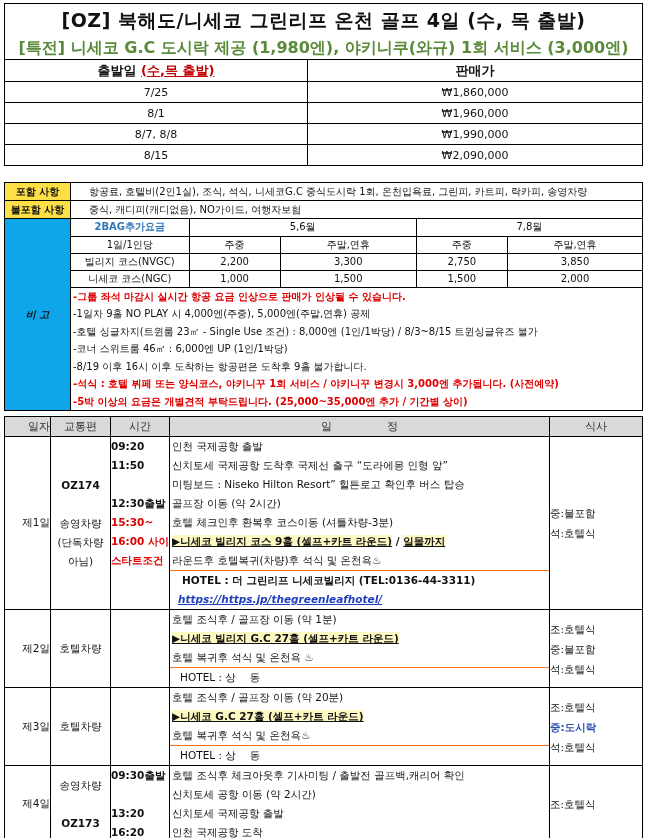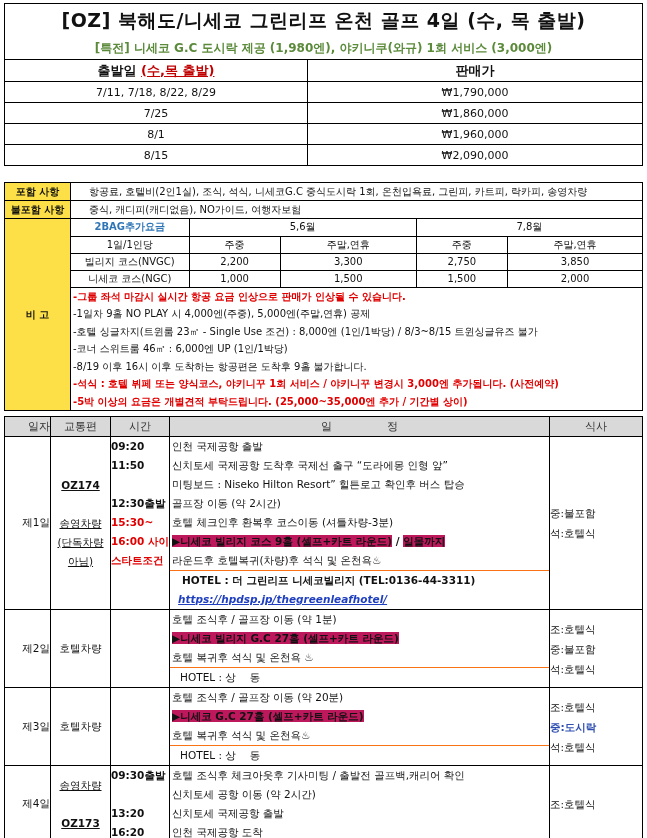--- a/index.html
+++ b/index.html
@@ -3,21 +3,21 @@
 <meta charset="utf-8">
 <style>
   * { box-sizing: border-box; margin: 0; padding: 0; }
   body { width: 647px; height: 838px; background: #fff; font-family: "DejaVu Sans", "Liberation Sans", sans-serif; color: #111; overflow: hidden; }
   .page { position: relative; width: 647px; height: 838px; }
   table { border-collapse: collapse; }
   td, th { border: 1px solid #000; }
 
   .top { position: absolute; left: 4px; top: 3px; width: 639px; }
   .title-cell { height: 34px; text-align: center; font-size: 19px; font-weight: bold; letter-spacing: 0.5px; border-bottom: none; }
-  .sub-cell { height: 22px; text-align: center; font-size: 12px; color: #5a8a3a; font-weight: bold; border-top: none; }
+  .sub-cell { height: 22px; text-align: center; font-size: 16px; color: #5a8a3a; font-weight: bold; border-top: none; }
   .hdr { height: 22px; text-align: center; font-size: 13px; font-weight: bold; }
   .hdr .red { color: #c00000; text-decoration: underline; }
   .price-row td { height: 21px; text-align: center; font-size: 11px; }
 
   .info { position: absolute; left: 4px; top: 182px; width: 639px; }
   .info td { font-size: 10px; }
   .lbl { width: 66px; text-align: center; font-weight: bold; font-size: 11px; background: #fde047; }
   .plain { padding-left: 18px; height: 18px; }
 
   .bag { width: 100%; border-collapse: collapse; margin: 0; }
@@ -30,23 +30,23 @@
   .sched th { background: #d9d9d9; height: 20px; font-weight: normal; font-size: 11px; color: #333; }
   .sched td { font-size: 10.5px; vertical-align: middle; }
   .c-day { width: 46px; text-align: right; }
   .c-tr { width: 60px; text-align: center; }
   .c-time { width: 52px; }
   .c-sch { width: 380px; }
   .c-meal { }
   .ln { height: 19px; line-height: 19px; padding-left: 2px; white-space: nowrap; }
   .tm { height: 19px; line-height: 19px; font-weight: bold; white-space: nowrap; }
   .tm.red { color: #e00000; }
-  .tr-line { height: 19px; line-height: 19px; text-decoration: underline; }
+  .tr-line { height: 19px; line-height: 19px; }
   .tr-line.bold { font-weight: bold; }
-  .hl { background: #be185d; font-weight: bold; }
+  .hl { background: #fef9c3; font-weight: bold; text-decoration: underline; }
   .hotel { font-weight: bold; padding-left: 12px; }
   .link { color: #1f3fbf; text-decoration: underline; font-style: italic; font-weight: bold; padding-left: 8px; }
   .hotel-box { border-top: 1px solid #f97316; }
   .meal-line { height: 20px; line-height: 20px; }
   .meal-line.blue { color: #2e4fb0; font-weight: bold; }
 </style>
 </head>
 <body>
 
 <div class="page">
@@ -60,50 +60,50 @@
       <td colspan="2" class="sub-cell">[특전] 니세코 G.C 도시락 제공 (1,980엔), 야키니쿠(와규) 1회 서비스 (3,000엔)</td>
     </tr>
     <tr>
       <td class="hdr" style="width:303px">
         <span>출발일</span>
         <span class="red">(수,목 출발)</span>
       </td>
       <td class="hdr">판매가</td>
     </tr>
     <tr class="price-row">
-      <td>7/11, 7/18, 8/22, 8/29</td>
-      <td>₩1,790,000</td>
-    </tr>
-    <tr class="price-row">
       <td>7/25</td>
       <td>₩1,860,000</td>
     </tr>
     <tr class="price-row">
       <td>8/1</td>
       <td>₩1,960,000</td>
+    </tr>
+    <tr class="price-row">
+      <td>8/7, 8/8</td>
+      <td>₩1,990,000</td>
     </tr>
     <tr class="price-row">
       <td>8/15</td>
       <td>₩2,090,000</td>
     </tr>
   </tbody>
     </table>
 
   <table class="info">
     <tbody>
         <tr>
       <td class="lbl">포함 사항</td>
       <td class="plain">항공료, 호텔비(2인1실), 조식, 석식, 니세코G.C 중식도시락 1회, 온천입욕료, 그린피, 카트피, 락카피, 송영차량</td>
     </tr>
     <tr>
       <td class="lbl">불포함 사항</td>
       <td class="plain">중식, 캐디피(캐디없음), NO가이드, 여행자보험</td>
     </tr>
     <tr>
-      <td class="lbl" style="background:#fde047;">비 고</td>
+      <td class="lbl" style="background:#0ea5e9;font-style:italic;">비 고</td>
       <td style="padding:0;">
         <table class="bag">
           <tbody>
                 <tr>
             <td style="width:118px;border-top:none;border-left:none;" class="blue">2BAG추가요금</td>
             <td colspan="2" style="border-top:none;">5,6월</td>
             <td colspan="2" style="border-top:none;border-right:none;">7,8월</td>
           </tr>
           <tr>
             <td style="border-left:none;border-top:none;">1일/1인당</td>
@@ -175,21 +175,21 @@
         <div class="ln">신치토세 국제공항 도착후 국제선 출구 “도라에몽 인형 앞”</div>
         <div class="ln">미팅보드 : Niseko Hilton Resort” 힐튼로고 확인후 버스 탑승</div>
         <div class="ln">골프장 이동 (약 2시간)</div>
         <div class="ln">호텔 체크인후 환복후 코스이동 (셔틀차량-3분)</div>
         <div class="ln">
           <span class="hl">▶니세코 빌리지 코스 9홀 (셀프+카트 라운드)</span><span style="font-weight:bold;"> / </span><span class="hl">일몰까지</span>
         </div>
         <div class="ln">라운드후 호텔복귀(차량)후 석식 및 온천욕♨</div>
         <div class="hotel-box">
           <div class="ln hotel">HOTEL :  더 그린리프 니세코빌리지 (TEL:0136-44-3311)</div>
-          <div class="ln link">https://hpdsp.jp/thegreenleafhotel/</div>
+          <div class="ln link">https://https.jp/thegreenleafhotel/</div>
         </div>
       </td>
       <td class="c-meal">
         <div class="meal-line">중:불포함</div>
         <div class="meal-line">석:호텔식</div>
       </td>
     </tr>
 
     <tr>
       <td class="c-day">제2일</td>

